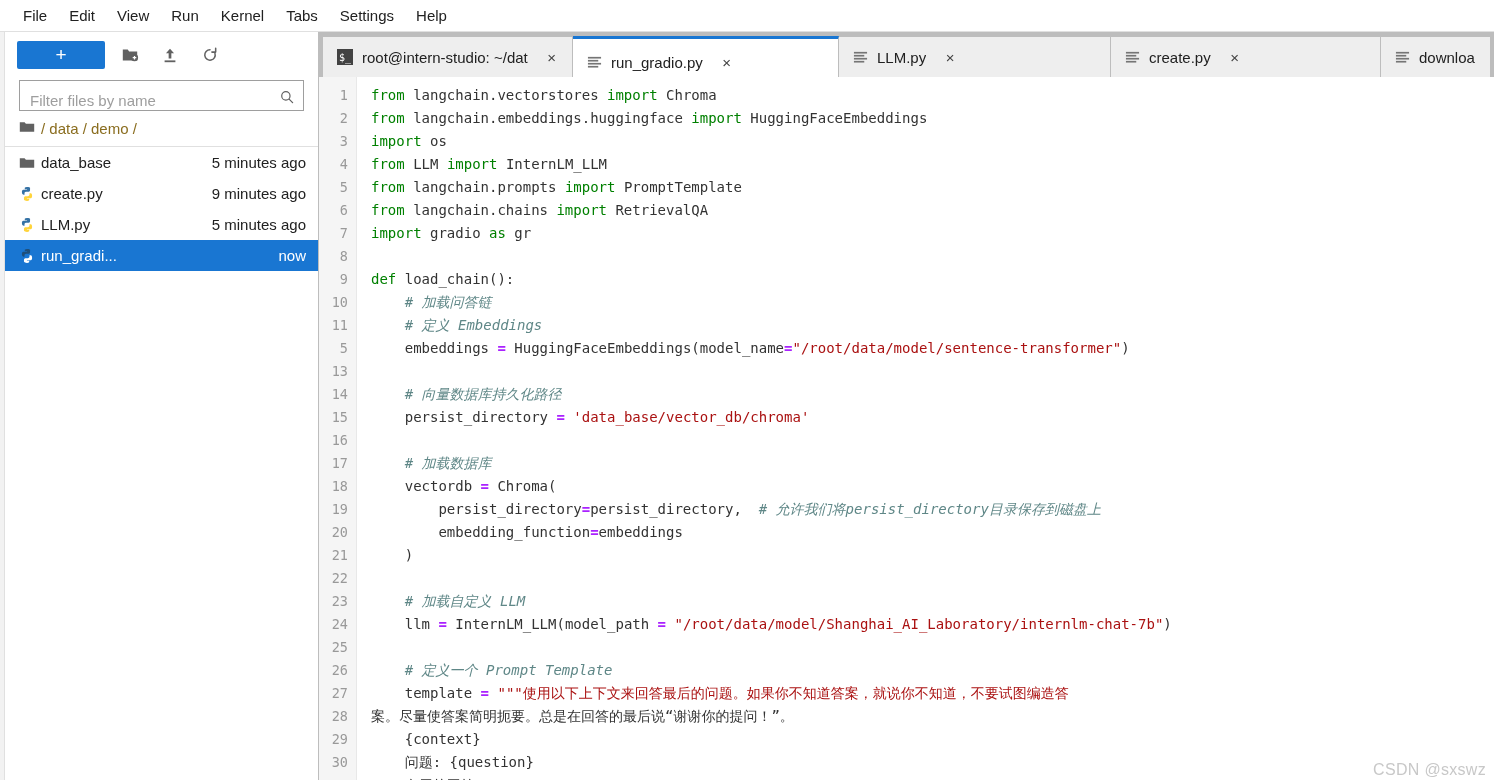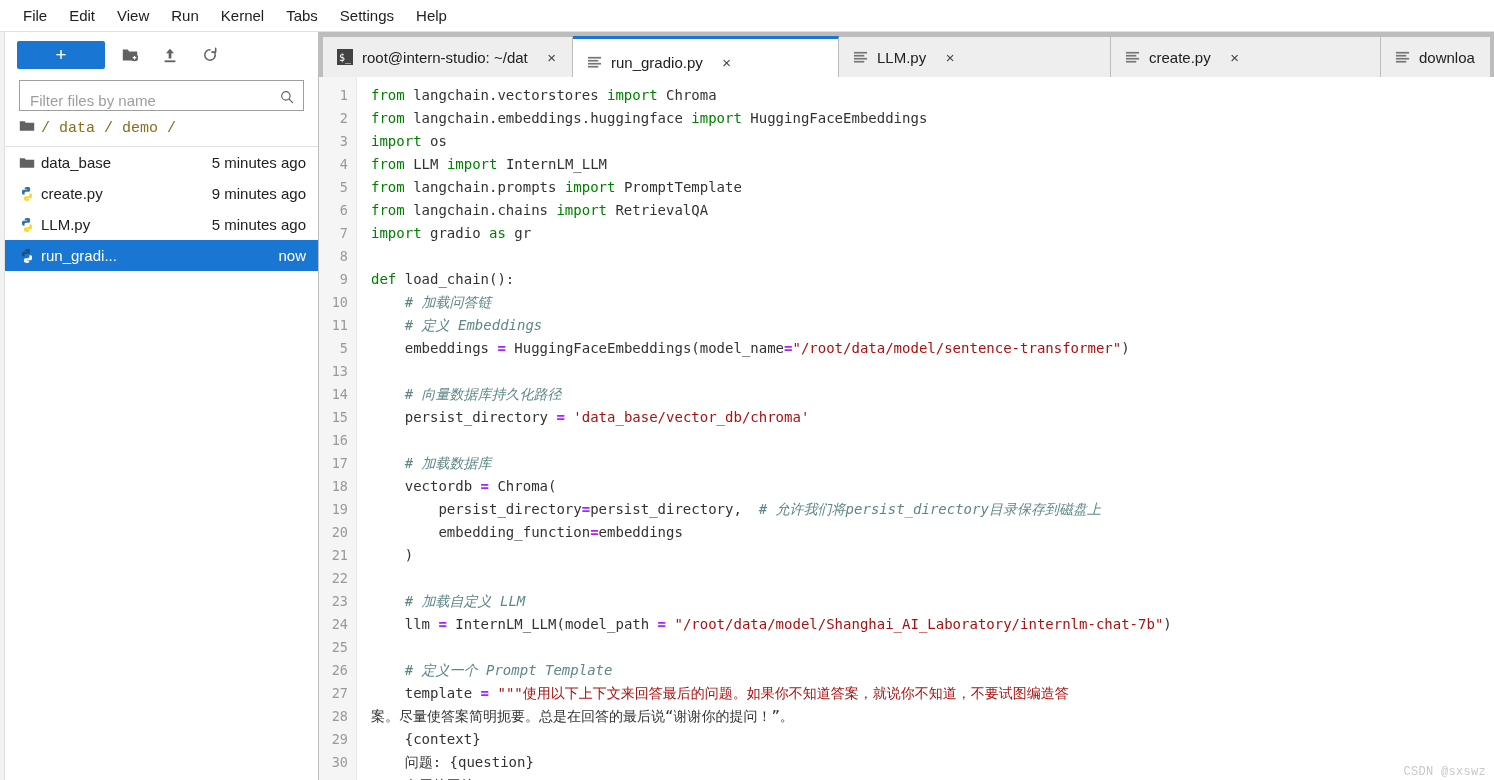--- a/index.html
+++ b/index.html
@@ -103,21 +103,20 @@
 
   #fb-breadcrumb {
     height: 36px;
     display: flex;
     align-items: center;
     padding: 0 14px;
     gap: 6px;
     font-size: 15px;
     color: #8a6d1f;
     border-bottom: 1px solid #e0e0e0;
-    font-family: Liberation Mono, monospace;
   }
 
   #fb-header {
     display: flex;
     align-items: center;
     height: 30px;
     font-size: 15px;
     font-weight: bold;
     color: #212121;
     border-bottom: 1px solid #bdbdbd;
@@ -236,23 +235,23 @@
   }
   .kw   { color: #008000; font-weight: normal; }
   .str  { color: #aa1111; }
   .cmt  { color: #5f8787; font-style: italic; }
   .op   { color: #aa22ff; font-weight: bold; }
 
   #watermark {
     position: absolute;
     right: 8px;
     bottom: 4px;
-    font-size: 12px;
+    font-size: 16px;
     color: #c8c8c8;
-    font-family: Liberation Mono, monospace;
+    font-family: Liberation Sans, sans-serif;
     letter-spacing: 0.3px;
   }
 </style>
 </head>
 <body>
 
 <div id="menubar">
   <div class="menu-item">File</div>
   <div class="menu-item">Edit</div>
   <div class="menu-item">View</div>

